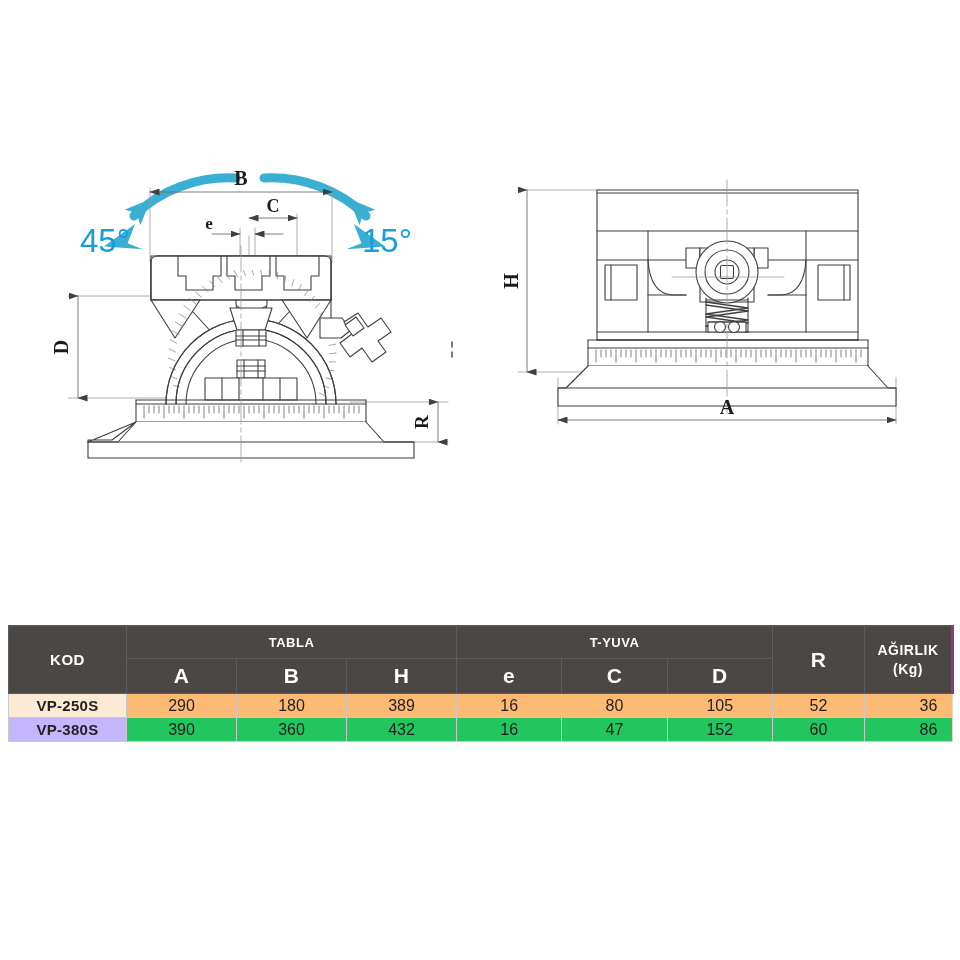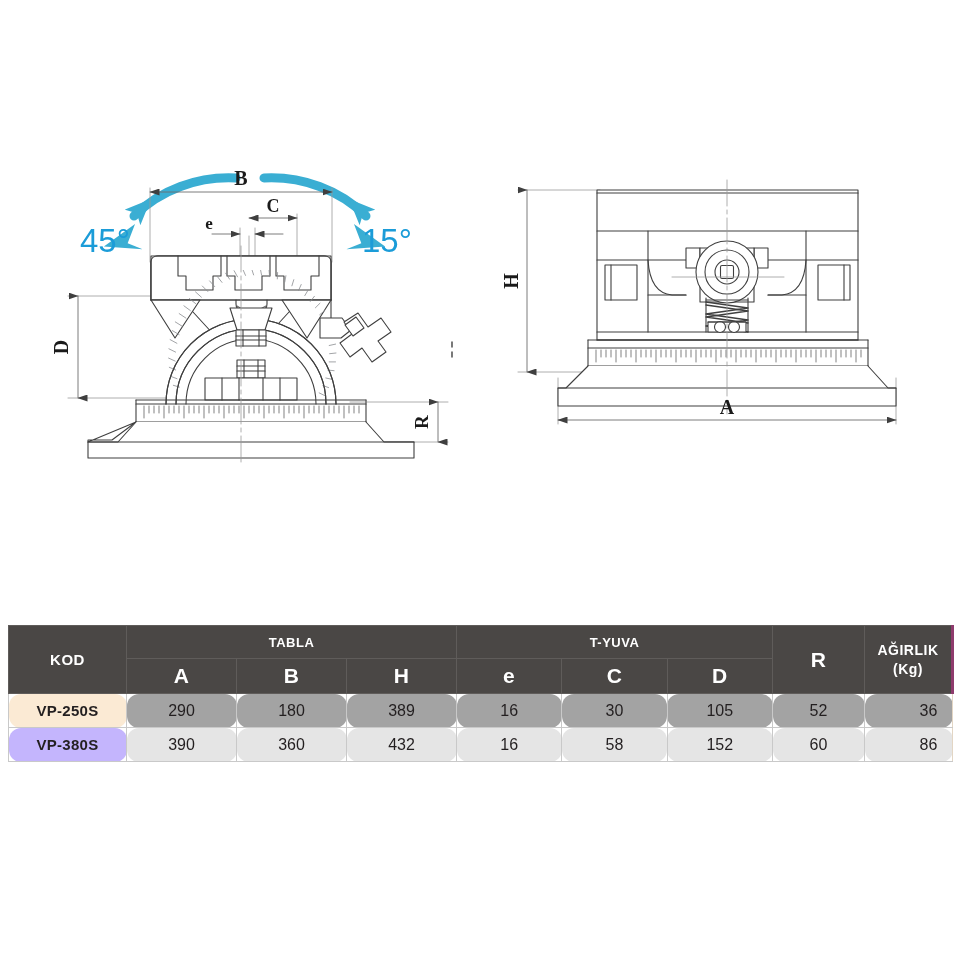--- a/index.html
+++ b/index.html
@@ -84,33 +84,32 @@
   }
   table.spec thead th.agirlik {
     font-size: 14px;
     line-height: 1.35;
   }
   table.spec thead th.edgeright {
     border-right: 3px solid #8e3b6d;
     margin-left: 26px;
   }
   table.spec tbody td {
-    height: 34px;
+    height: 24px;
     font-size: 16px;
     color: #231f20;
     font-weight: 400;
-    border-radius: 12px;
   }
   table.spec tbody td.code {
     font-weight: 700;
     font-size: 15px;
     letter-spacing: 0.3px;
   }
-  table.spec tbody tr.row-0 td { background: #a3a3a3; }
-  table.spec tbody tr.row-1 td { background: #e5e5e5; }
+  table.spec tbody tr.row-0 td { background: #fdba74; }
+  table.spec tbody tr.row-1 td { background: #22c55e; }
   table.spec tbody tr.row-0 td.code { background: #fbead4; }
   table.spec tbody tr.row-1 td.code { background: #c4b5fd; }
   table.spec tbody td.edgeright { border-right: 1px solid #e3d6c4; padding-left: 40px; }
 </style>
 </head>
 <body>
 
 <div id="page">
 
   <div id="drawings">
@@ -525,32 +524,32 @@
           <th class="sub">D</th>
         </tr>
       </thead>
       <tbody>
         <tr class="row-0">
           <td class="code">VP-250S</td>
           <td>290</td>
           <td>180</td>
           <td>389</td>
           <td>16</td>
-          <td>30</td>
+          <td>80</td>
           <td>105</td>
           <td>52</td>
           <td class="edgeright">36</td>
         </tr>
         <tr class="row-1">
           <td class="code">VP-380S</td>
           <td>390</td>
           <td>360</td>
           <td>432</td>
           <td>16</td>
-          <td>58</td>
+          <td>47</td>
           <td>152</td>
           <td>60</td>
           <td class="edgeright">86</td>
         </tr>
       </tbody>
     </table>
   </div>
 
 </div>
 

